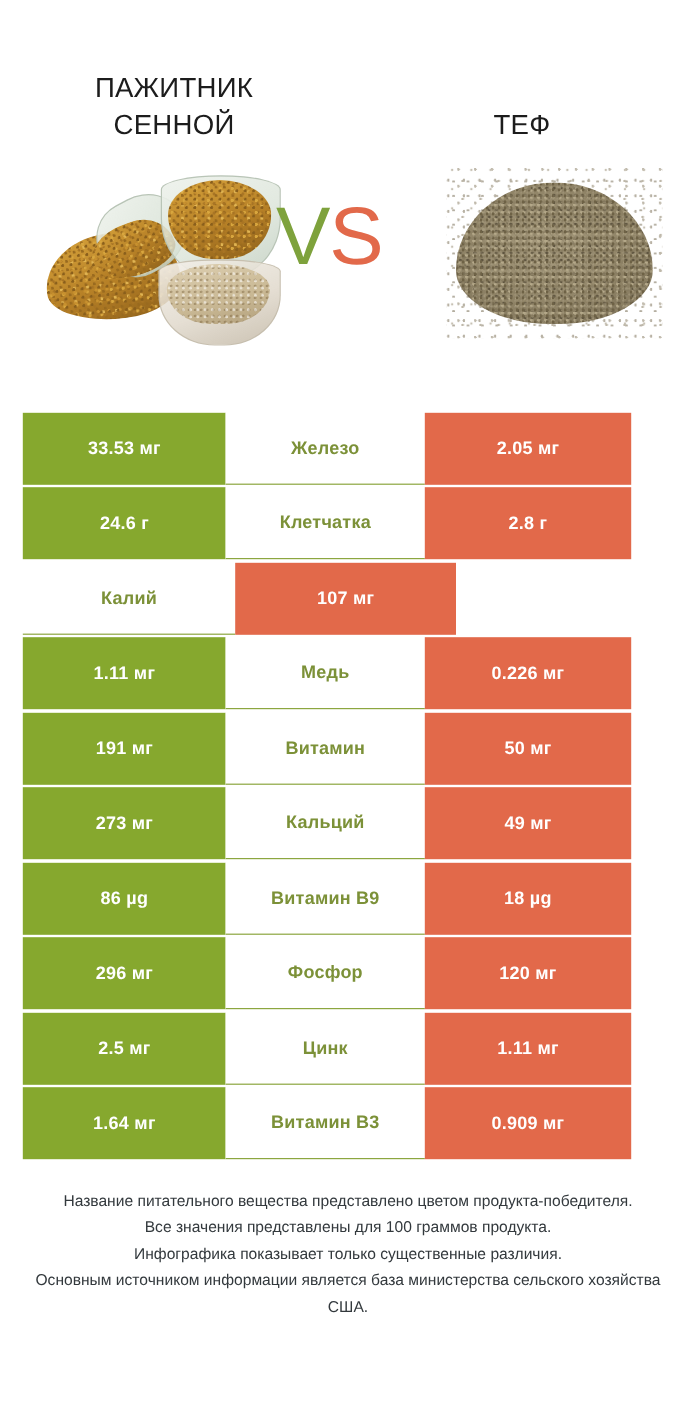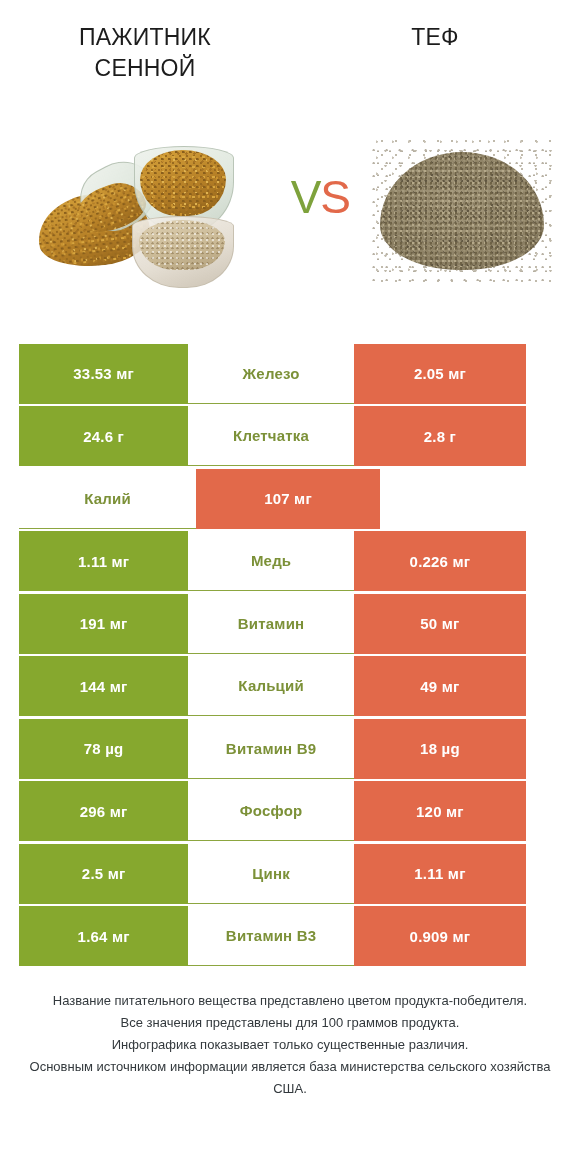--- a/index.html
+++ b/index.html
@@ -20,21 +20,21 @@
     position: absolute;
     top: 0;
     left: 0;
     width: 580px;
     height: 120px;
     display: flex;
   }
   .title-col {
     flex: 1;
     display: flex;
-    align-items: flex-start;
+    align-items: flex-end;
     justify-content: center;
     padding-top: 22px;
   }
   .title-text {
     font-size: 23px;
     line-height: 31px;
     font-weight: 400;
     color: #1c1c1c;
     text-align: center;
     letter-spacing: 0.2px;
@@ -61,22 +61,22 @@
     left: 372px;
     top: 22px;
     width: 180px;
     height: 142px;
   }
   .vs {
     position: absolute;
     left: 230px;
     top: 48px;
     width: 120px;
-    text-align: right;
-    font-size: 46px;
+    text-align: left;
+    font-size: 68px;
     line-height: 62px;
     font-weight: 400;
     letter-spacing: -1px;
   }
   .vs .v { color: #7ea23c; }
   .vs .s { color: #e2694a; }
 
   
   .bowl {
     position: absolute;
@@ -255,27 +255,27 @@
     <div class="cell cell-right">0.226 мг</div>
   </div>
 
   <div class="row">
     <div class="cell cell-left">191 мг</div>
     <div class="cell cell-mid">Витамин</div>
     <div class="cell cell-right">50 мг</div>
   </div>
 
   <div class="row">
-    <div class="cell cell-left">144 мг</div>
+    <div class="cell cell-left">273 мг</div>
     <div class="cell cell-mid">Кальций</div>
     <div class="cell cell-right">49 мг</div>
   </div>
 
   <div class="row">
-    <div class="cell cell-left">78 µg</div>
+    <div class="cell cell-left">86 µg</div>
     <div class="cell cell-mid">Витамин B9</div>
     <div class="cell cell-right">18 µg</div>
   </div>
 
   <div class="row">
     <div class="cell cell-left">296 мг</div>
     <div class="cell cell-mid">Фосфор</div>
     <div class="cell cell-right">120 мг</div>
   </div>
 

